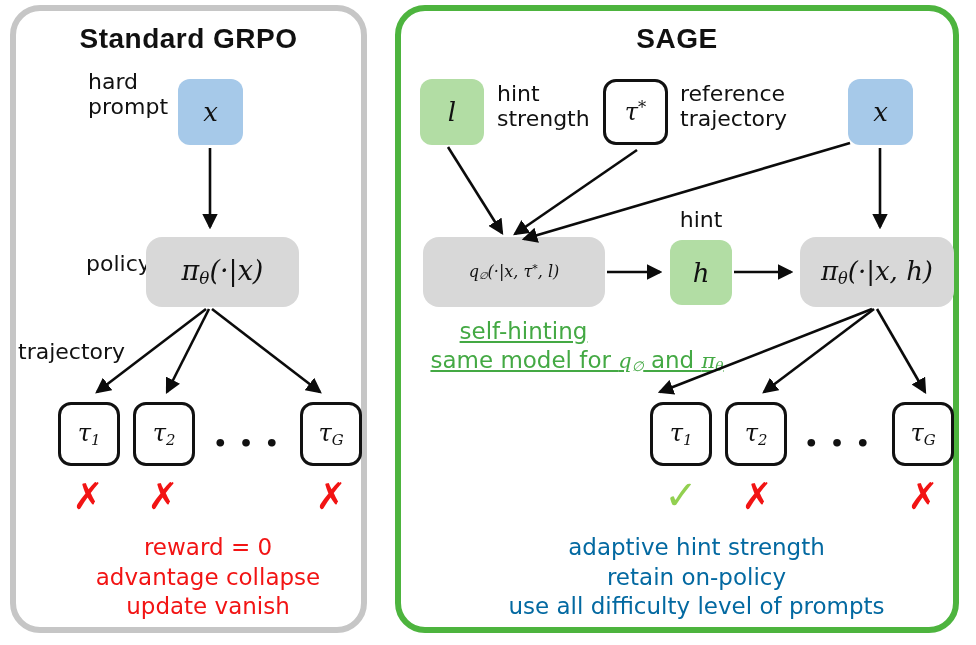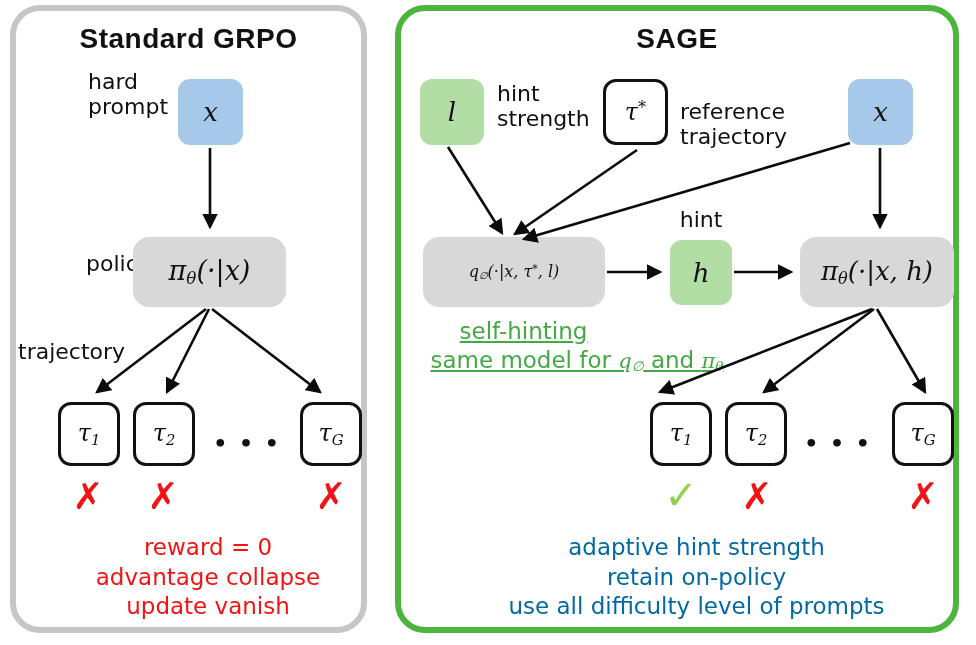--- a/index.html
+++ b/index.html
@@ -40,21 +40,21 @@
       <div>hard</div>
       <div>prompt</div>
     </div>
 
     <div class="node sq" style="left: 162px; top: 68px; background: rgb(166, 201, 233);">
       <span class="math">x</span>
     </div>
 
     <div class="lbl" style="left:38px;top:240px;margin-left:32px;">policy</div>
 
-    <div class="node pill" style="left: 117px; top: 226px; width: 153px; background: rgb(216, 216, 216);">
+    <div class="node pill" style="left: 130px; top: 226px; width: 153px; background: rgb(216, 216, 216);">
       <span class="math pillmath"><span>π</span><sub>θ</sub><span>(·|x)</span></span>
     </div>
 
     <div class="lbl" style="left:2px;top:328px;">trajectory</div>
 
     <div class="node wbox" style="left:42px;top:391px;">
       <span class="math" style="font-size:24px;"><span>τ</span><sub>1</sub></span>
     </div>
     <div class="node wbox" style="left:117px;top:391px;">
       <span class="math" style="font-size:24px;"><span>τ</span><sub>2</sub></span>
@@ -82,21 +82,21 @@
       <span class="math">l</span>
     </div>
     <div class="lbl" style="left:96px;top:70px;">
       <div>hint</div>
       <div>strength</div>
     </div>
 
     <div class="node wbox" style="left:202px;top:68px;width:65px;height:66px;">
       <span class="math" style="font-size:24px;"><span>τ</span><sup>*</sup></span>
     </div>
-    <div class="lbl" style="left:279px;top:88px;">
+    <div class="lbl" style="left:279px;top:70px;">
       <div>reference</div>
       <div>trajectory</div>
     </div>
 
     <div class="node sq" style="left: 447px; top: 68px; background: rgb(166, 201, 233);">
       <span class="math">x</span>
     </div>
 
     <div class="node pill" style="left: 22px; top: 226px; width: 182px; background: rgb(216, 216, 216);">
       <span class="math" style="font-size:16px;"><span>q</span><sub>∅</sub><span>(·|x, τ</span><sup>*</sup><span>, l)</span></span>

